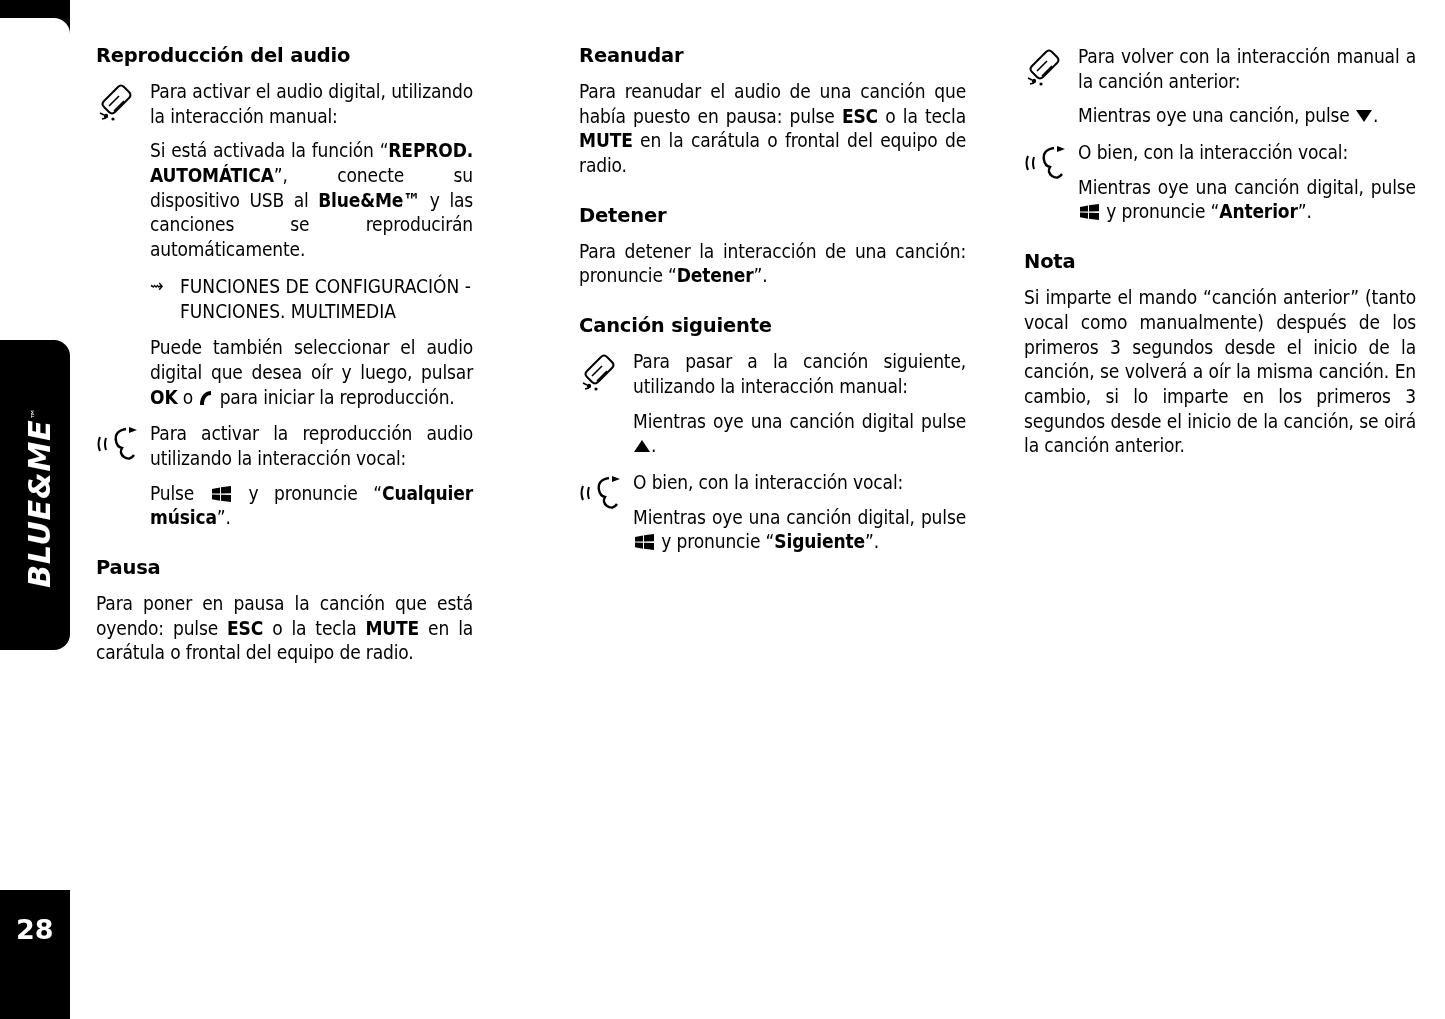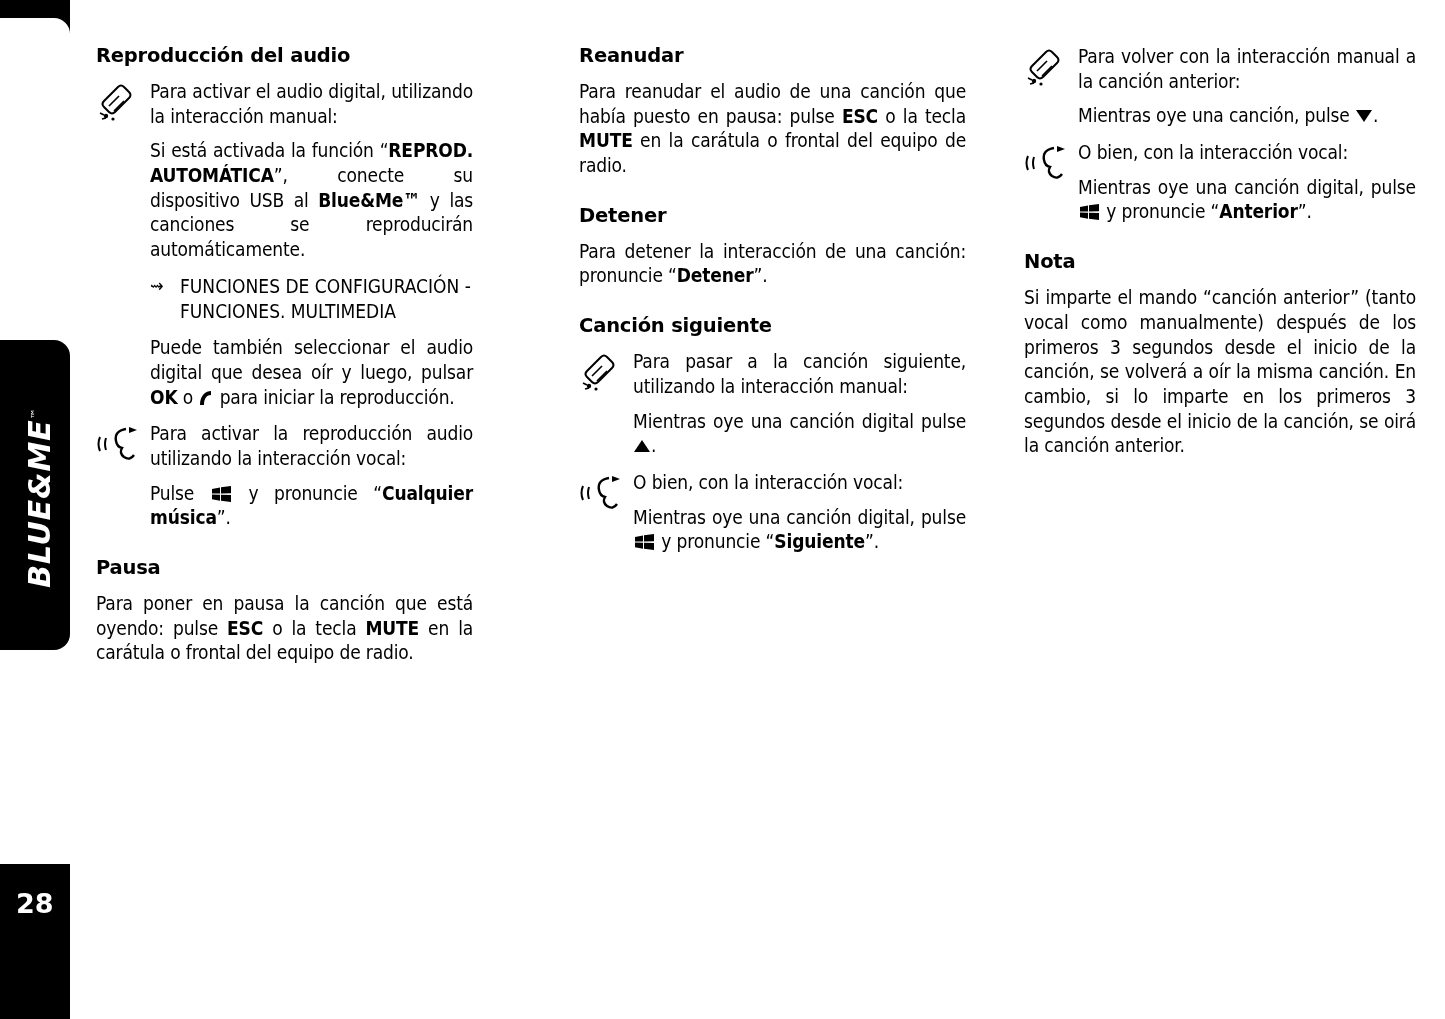--- a/index.html
+++ b/index.html
@@ -59,21 +59,21 @@
   #brand-tm {
     font-size: 11px;
     vertical-align: super;
     font-style: normal;
     font-weight: normal;
   }
 
   #page-number-box {
     position: absolute;
     left: 0;
-    top: 864px;
+    top: 890px;
     width: 70px;
     height: 99px;
     background: #000000;
     color: #ffffff;
   }
   #page-number {
     position: absolute;
     left: 16px;
     top: 24px;
     font-size: 27px;

